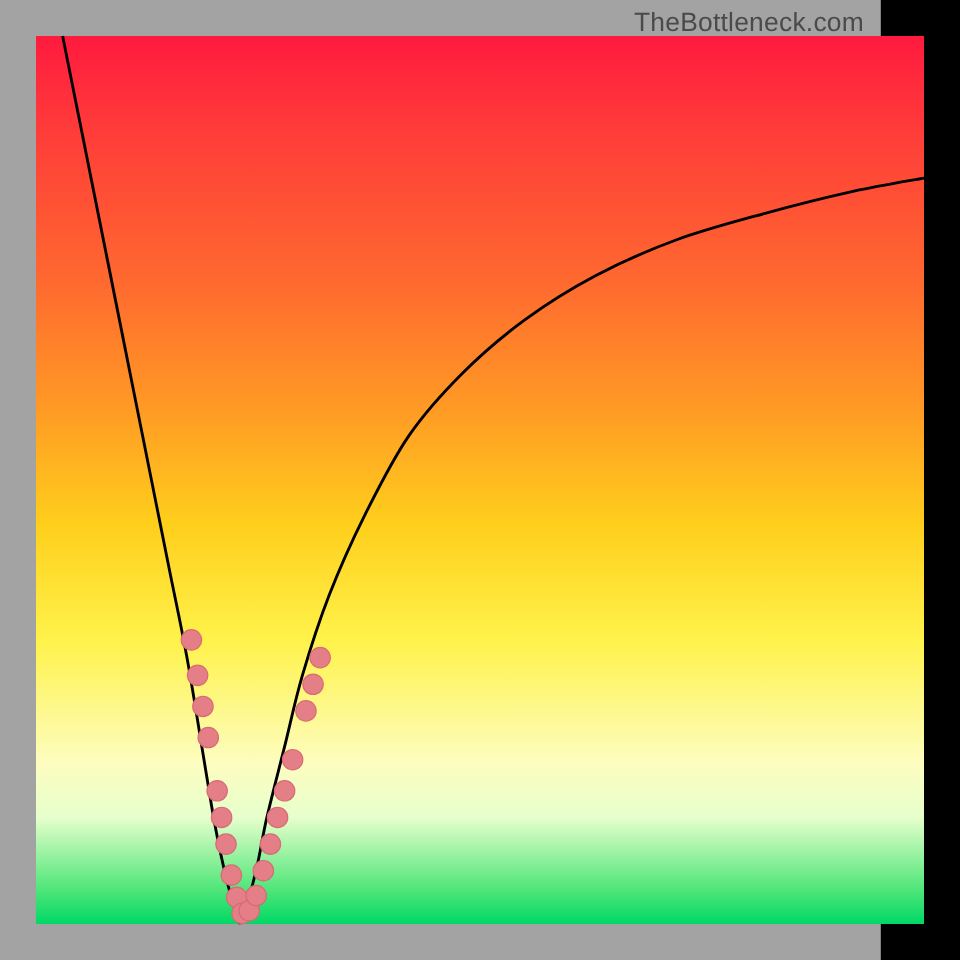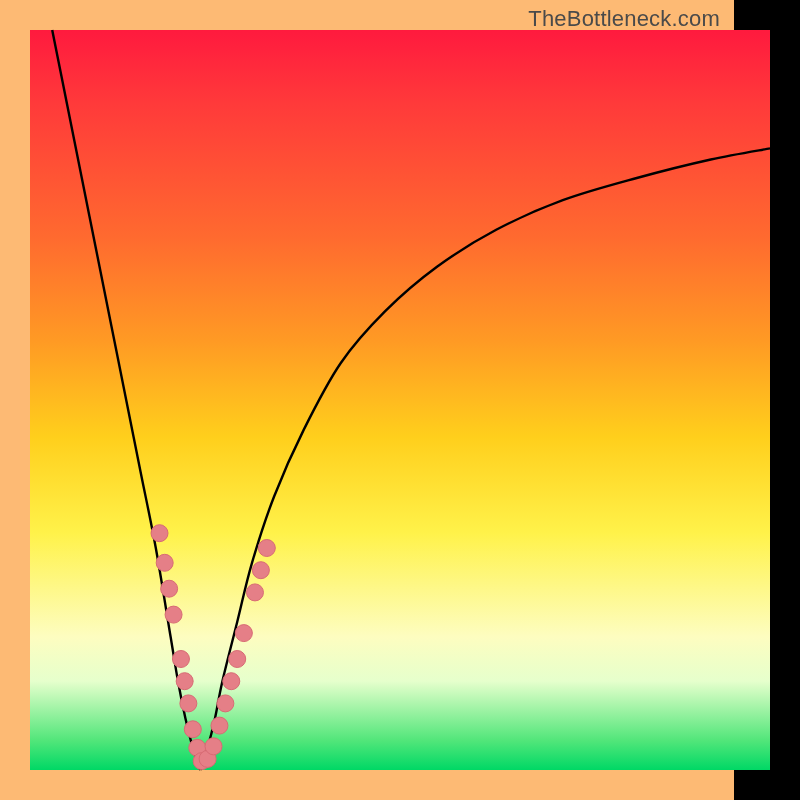--- a/index.html
+++ b/index.html
@@ -8,21 +8,21 @@
     width: 800px;
     height: 800px;
     overflow: hidden;
     background: #000;
     font-family: Arial, Helvetica, sans-serif;
   }
   .frame {
     position: relative;
     width: 734px;
     height: 800px;
-    background: #fdba74;
+    background: #a3a3a3;
   }
   .plot-area {
     position: absolute;
     left: 30px;
     top: 30px;
     width: 740px;
     height: 740px;
     
     background: linear-gradient(
       to bottom,

